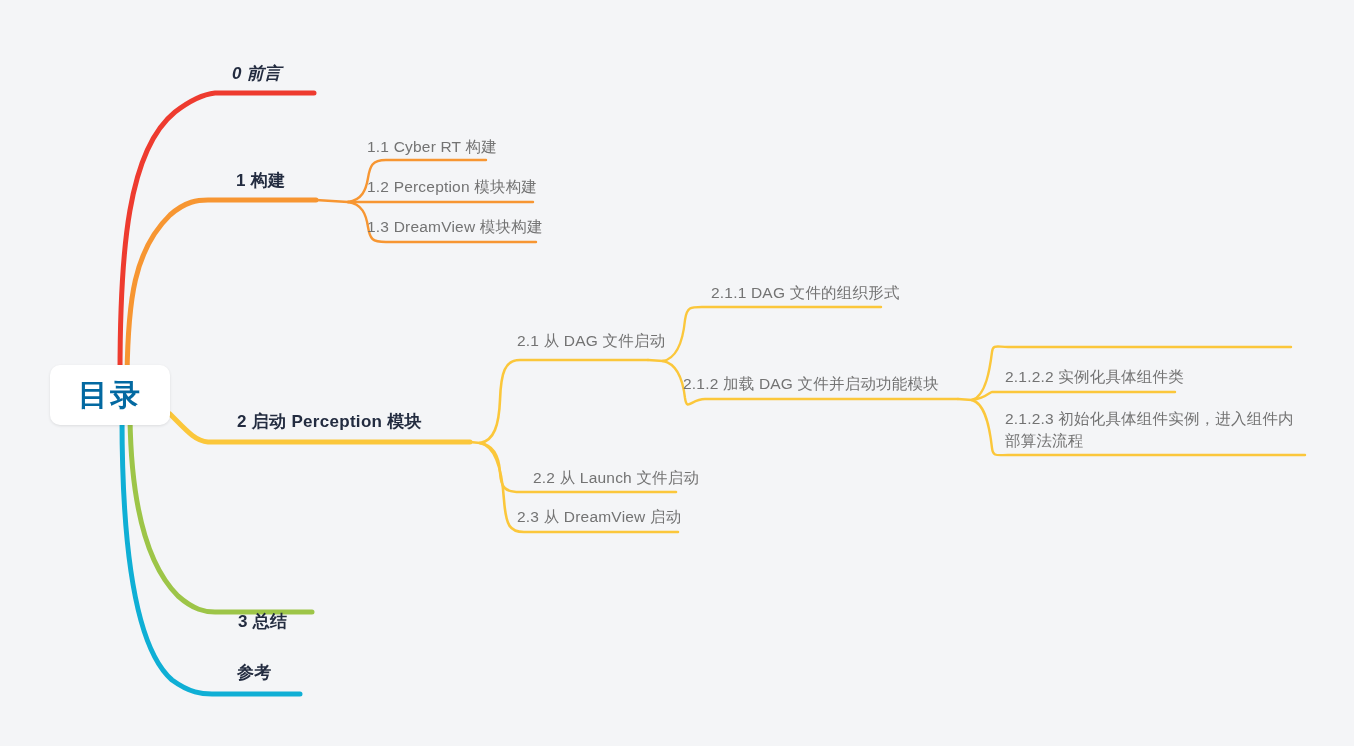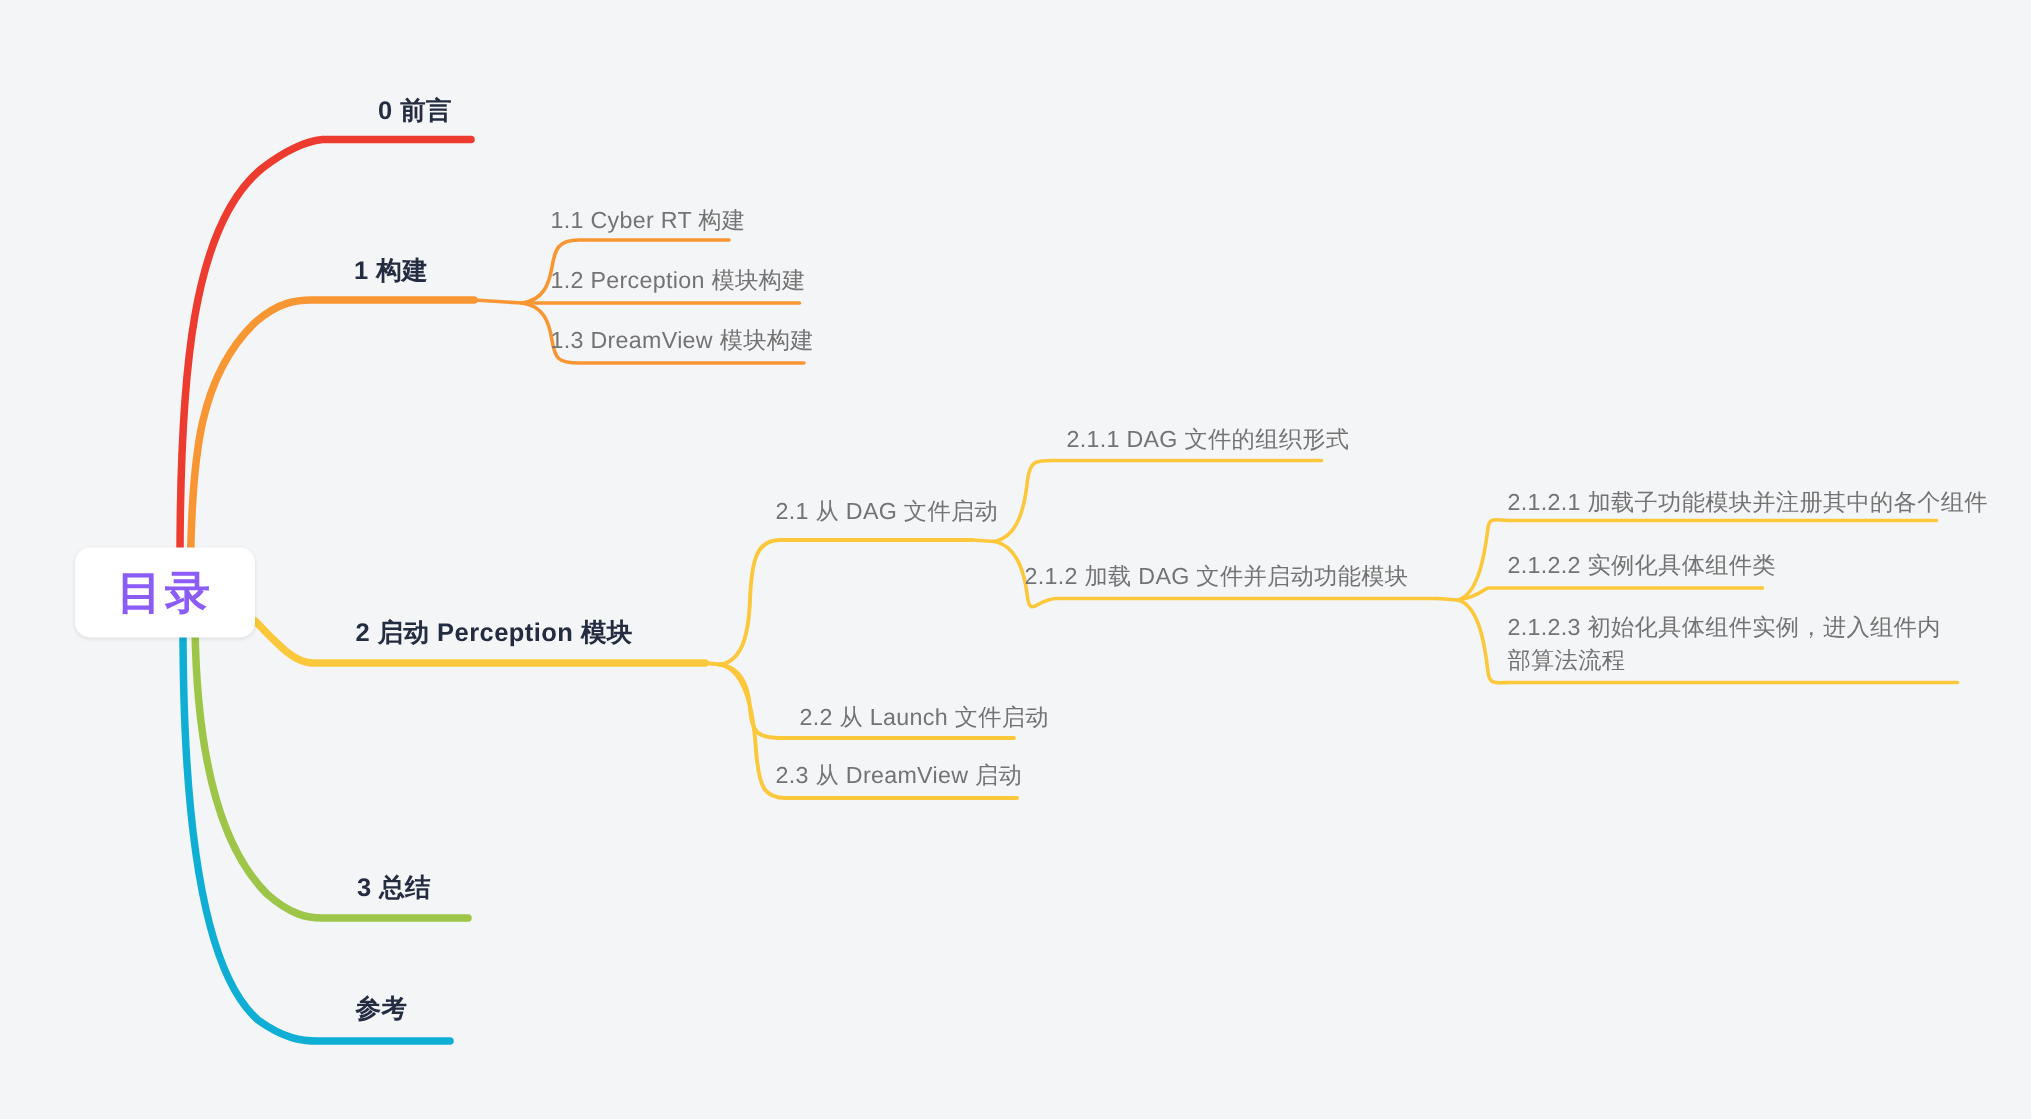--- a/index.html
+++ b/index.html
@@ -35,21 +35,21 @@
   }
   .root-node {
     background: #ffffff;
     border-radius: 10px;
     box-shadow: 0 1px 3px rgba(0,0,0,0.10);
     display: flex;
     align-items: center;
     justify-content: center;
     font-weight: bold;
     font-size: 30px;
-    color: #8b5cf6;
+    color: #0369a1;
     letter-spacing: 2px;
   }
   .main-node {
     font-weight: bold;
     font-size: 17px;
     color: #232c40;
     letter-spacing: .3px;
   }
   .sub-node {
     font-weight: normal;
@@ -100,33 +100,33 @@
     <path fill="none" stroke="#fbc73b" stroke-width="2.4" stroke-linecap="round" d="M 972 400 C 986 396 990 368 992 352 C 993 344 997 347 1008 347 L 1291 347"></path>
     <path fill="none" stroke="#fbc73b" stroke-width="2.4" stroke-linecap="round" d="M 972 400 C 986 398 990 392 992 392 L 1175 392"></path>
     <path fill="none" stroke="#fbc73b" stroke-width="2.4" stroke-linecap="round" d="M 972 400 C 986 404 990 430 992 448 C 993 457 997 455 1008 455 L 1305 455"></path>
 
   </svg>
 
   <div class="node root-node" style="left:50px; top:365px; width:120px; height:60px;">
     <span>目录</span>
   </div>
 
-  <div class="node main-node" style="left:252px; top:62px;">
+  <div class="node main-node" style="left:232px; top:62px;font-style:italic;">
     <span>0 前言</span>
   </div>
 
   <div class="node main-node" style="left:236px; top:169px;">
     <span>1 构建</span>
   </div>
 
   <div class="node main-node" style="left:237px; top:410px;">
     <span>2 启动 Perception 模块</span>
   </div>
 
-  <div class="node main-node" style="left:238px; top:580px;">
+  <div class="node main-node" style="left:238px; top:610px;">
     <span>3 总结</span>
   </div>
 
   <div class="node main-node" style="left:237px; top:661px;">
     <span>参考</span>
   </div>
 
   <div class="node sub-node" style="left:367px; top:137px;">
     <span>1.1 Cyber RT 构建</span>
   </div>
@@ -152,23 +152,20 @@
   </div>
 
   <div class="node sub-node" style="left:711px; top:283px;">
     <span>2.1.1 DAG 文件的组织形式</span>
   </div>
 
   <div class="node sub-node" style="left:683px; top:374px;">
     <span>2.1.2 加载 DAG 文件并启动功能模块</span>
   </div>
 
-  <div class="node sub-node" style="left:1005px; top:325px;">
-    <span>2.1.2.1 加载子功能模块并注册其中的各个组件</span>
-  </div>
 
   <div class="node sub-node" style="left:1005px; top:367px;">
     <span>2.1.2.2 实例化具体组件类</span>
   </div>
 
   <div class="node sub-node wrap" style="left:1005px; top:408px; width:300px;">
     <span>2.1.2.3 初始化具体组件实例，进入组件内部算法流程</span>
   </div>
 
 </div>

